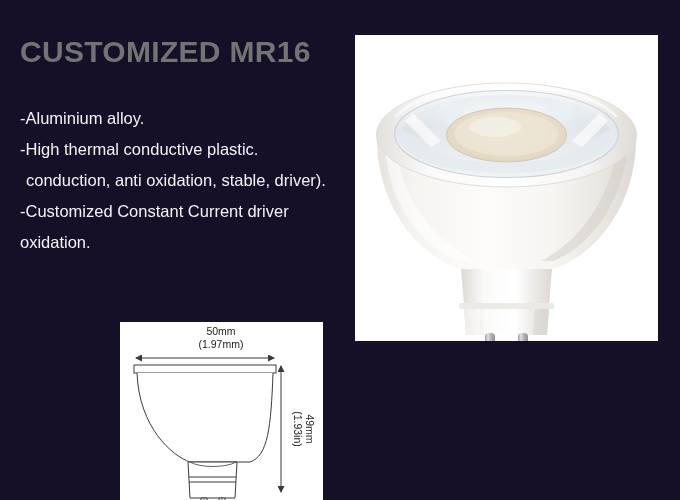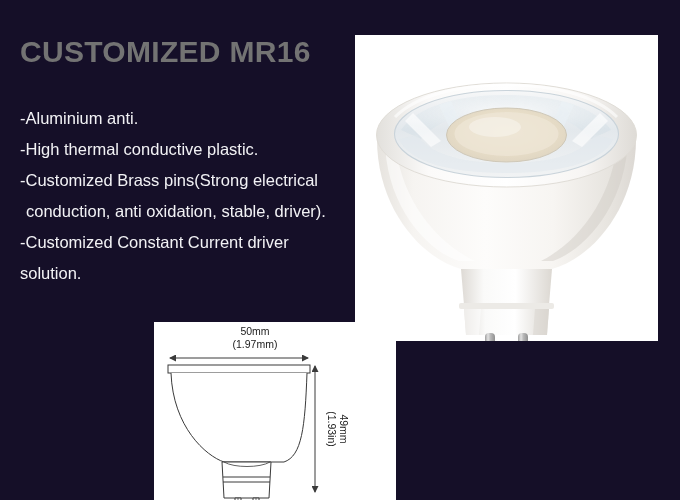--- a/index.html
+++ b/index.html
@@ -63,23 +63,23 @@
     left: 0;
     top: 0;
     width: 303px;
     height: 306px;
     display: block;
   }
 
   
   #diagram-panel {
     position: absolute;
-    left: 154px;
+    left: 120px;
     top: 322px;
-    width: 242px;
+    width: 203px;
     height: 178px;
     background: #ffffff;
     overflow: hidden;
   }
   #diagram-svg {
     position: absolute;
     left: 0;
     top: 0;
     width: 203px;
     height: 178px;
@@ -92,26 +92,25 @@
   }
 </style>
 </head>
 <body>
 
 <div id="slide">
 
   <div id="title">CUSTOMIZED MR16</div>
 
   <div id="features">
-    <div class="feature-line">-Aluminium anti.</div>
+    <div class="feature-line">-Aluminium alloy.</div>
     <div class="feature-line">-High thermal conductive plastic.</div>
-    <div class="feature-line">-Customized Brass pins(Strong electrical</div>
     <div class="feature-line indent">conduction, anti oxidation, stable, driver).</div>
     <div class="feature-line">-Customized Constant Current driver</div>
-    <div class="feature-line">solution.</div>
+    <div class="feature-line">oxidation.</div>
   </div>
 
   <div id="photo-panel">
     <svg id="bulb-photo" viewBox="0 0 303 306">
       <defs>
         <radialGradient id="lensGrad" cx="50%" cy="45%" r="62%">
           <stop offset="0%" stop-color="#efe7d6"></stop>
           <stop offset="55%" stop-color="#e9dfc9"></stop>
           <stop offset="100%" stop-color="#ddd3c0"></stop>
         </radialGradient>

